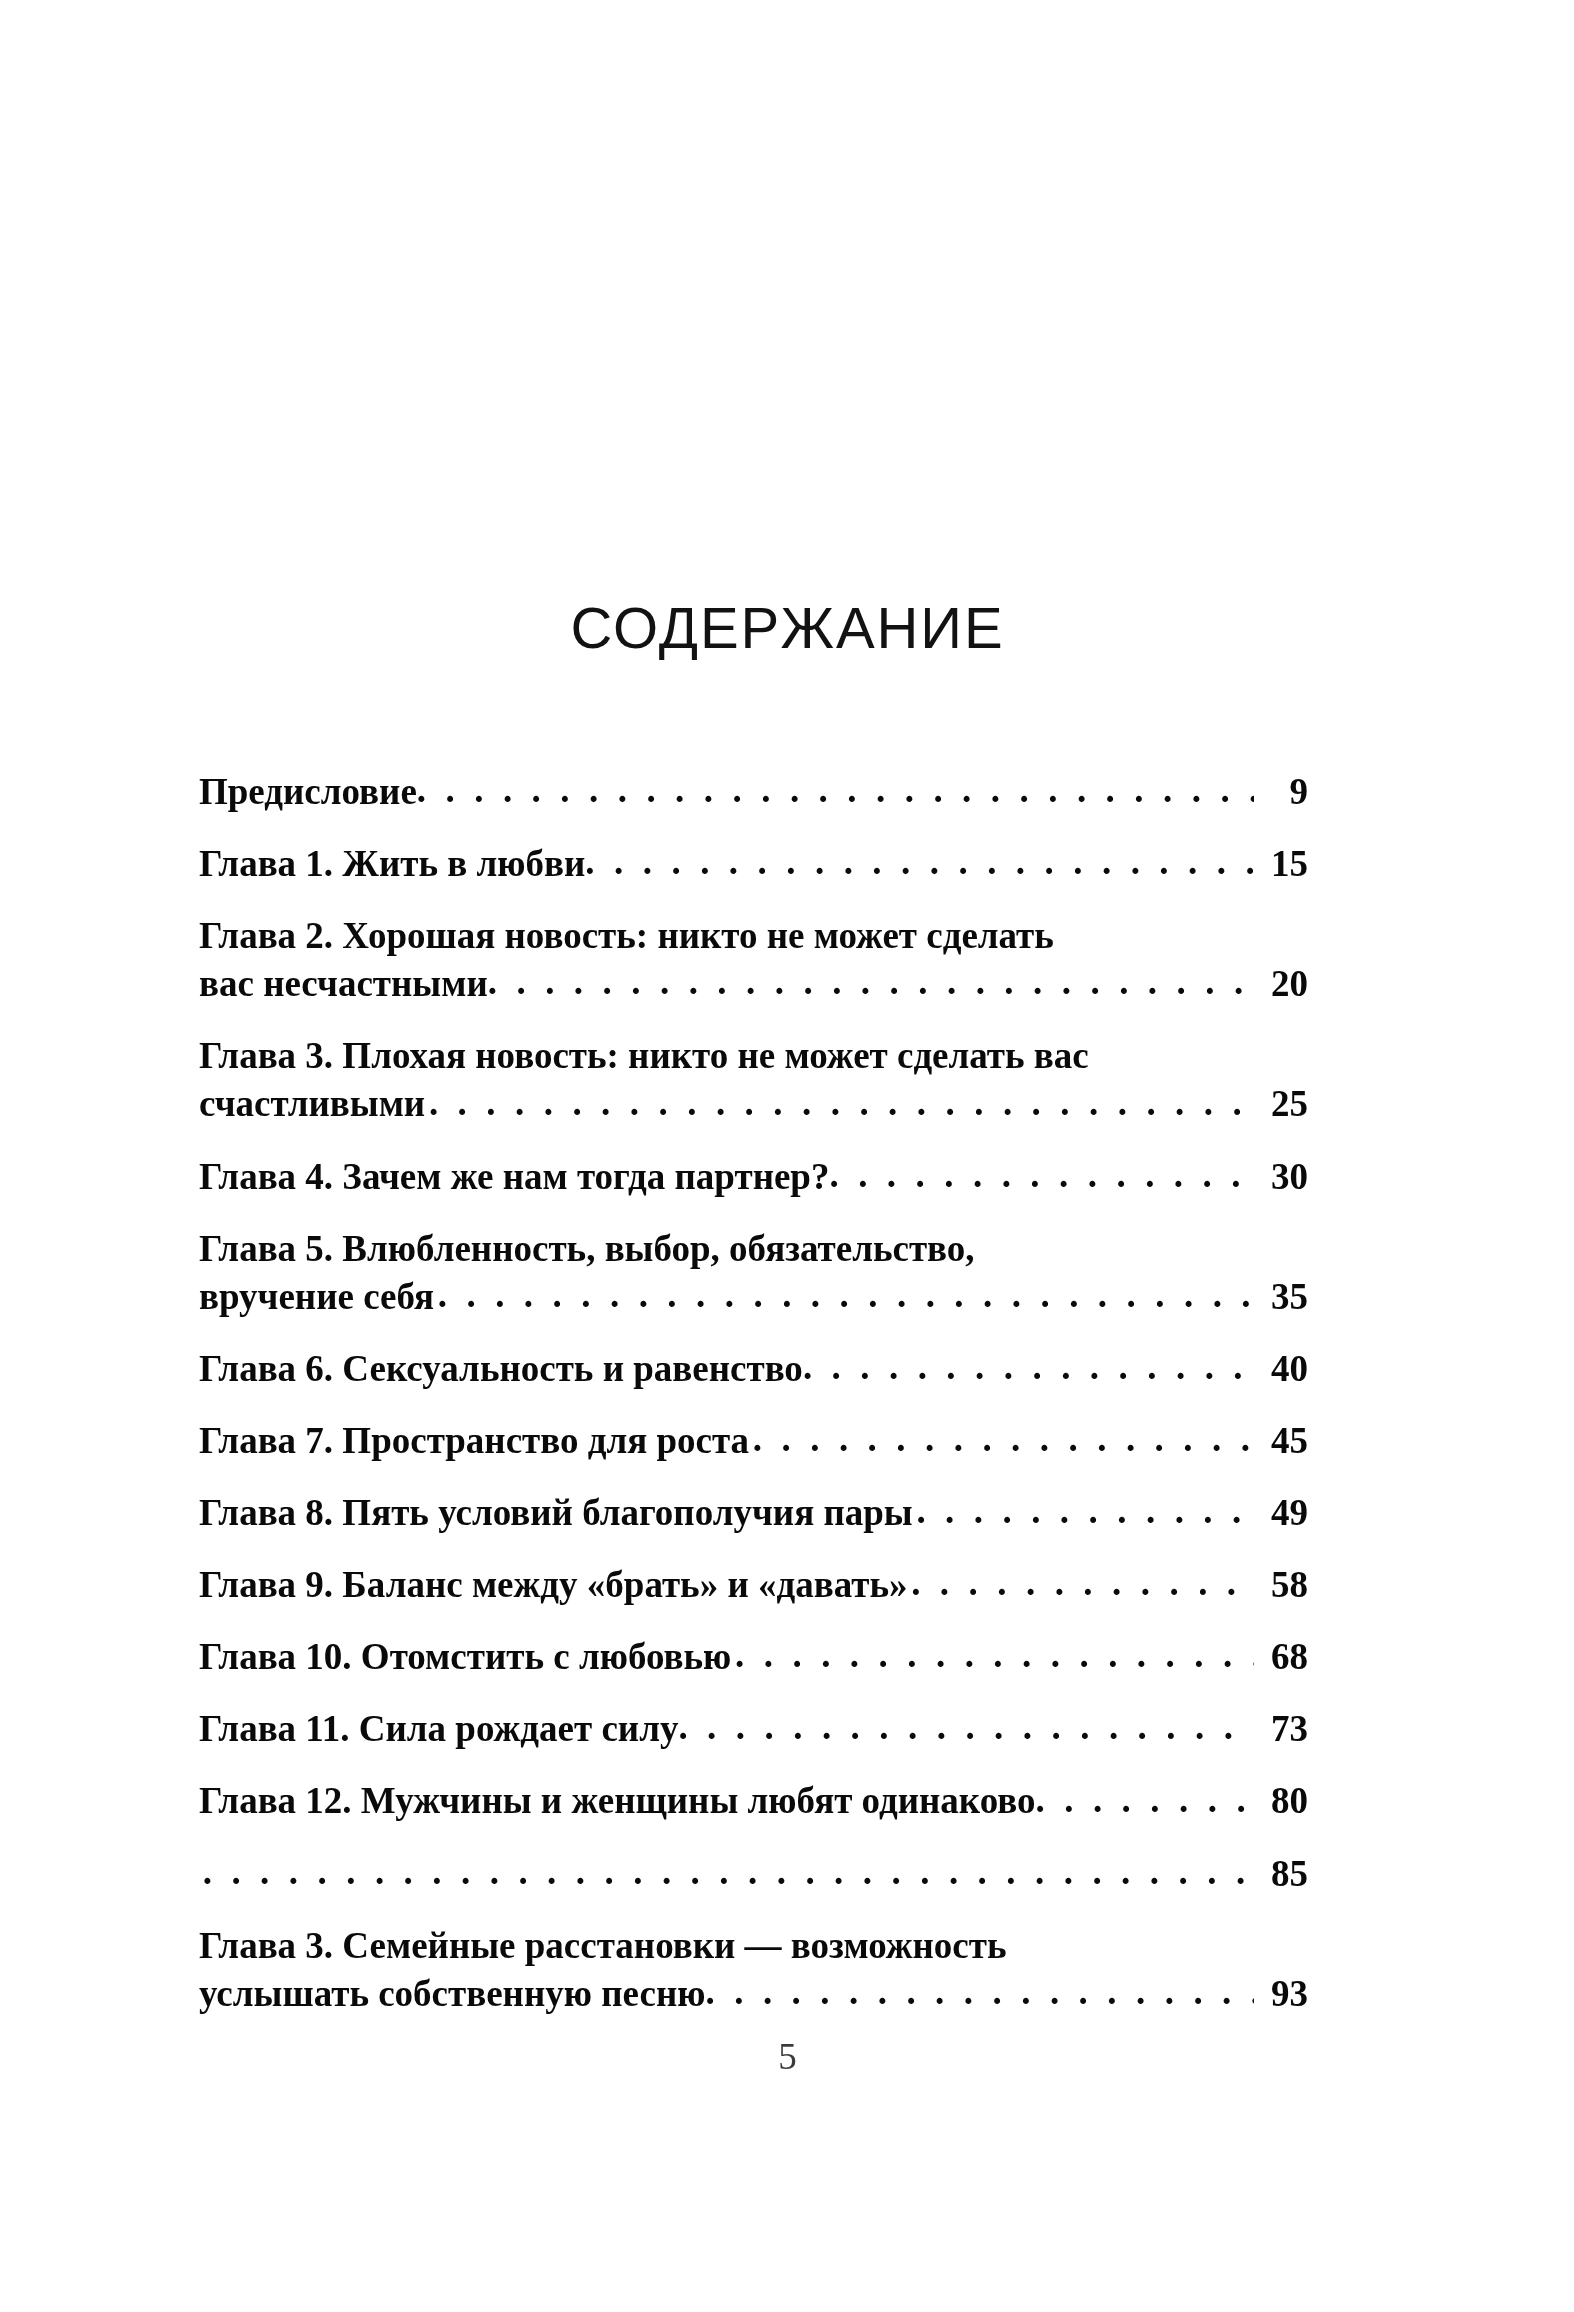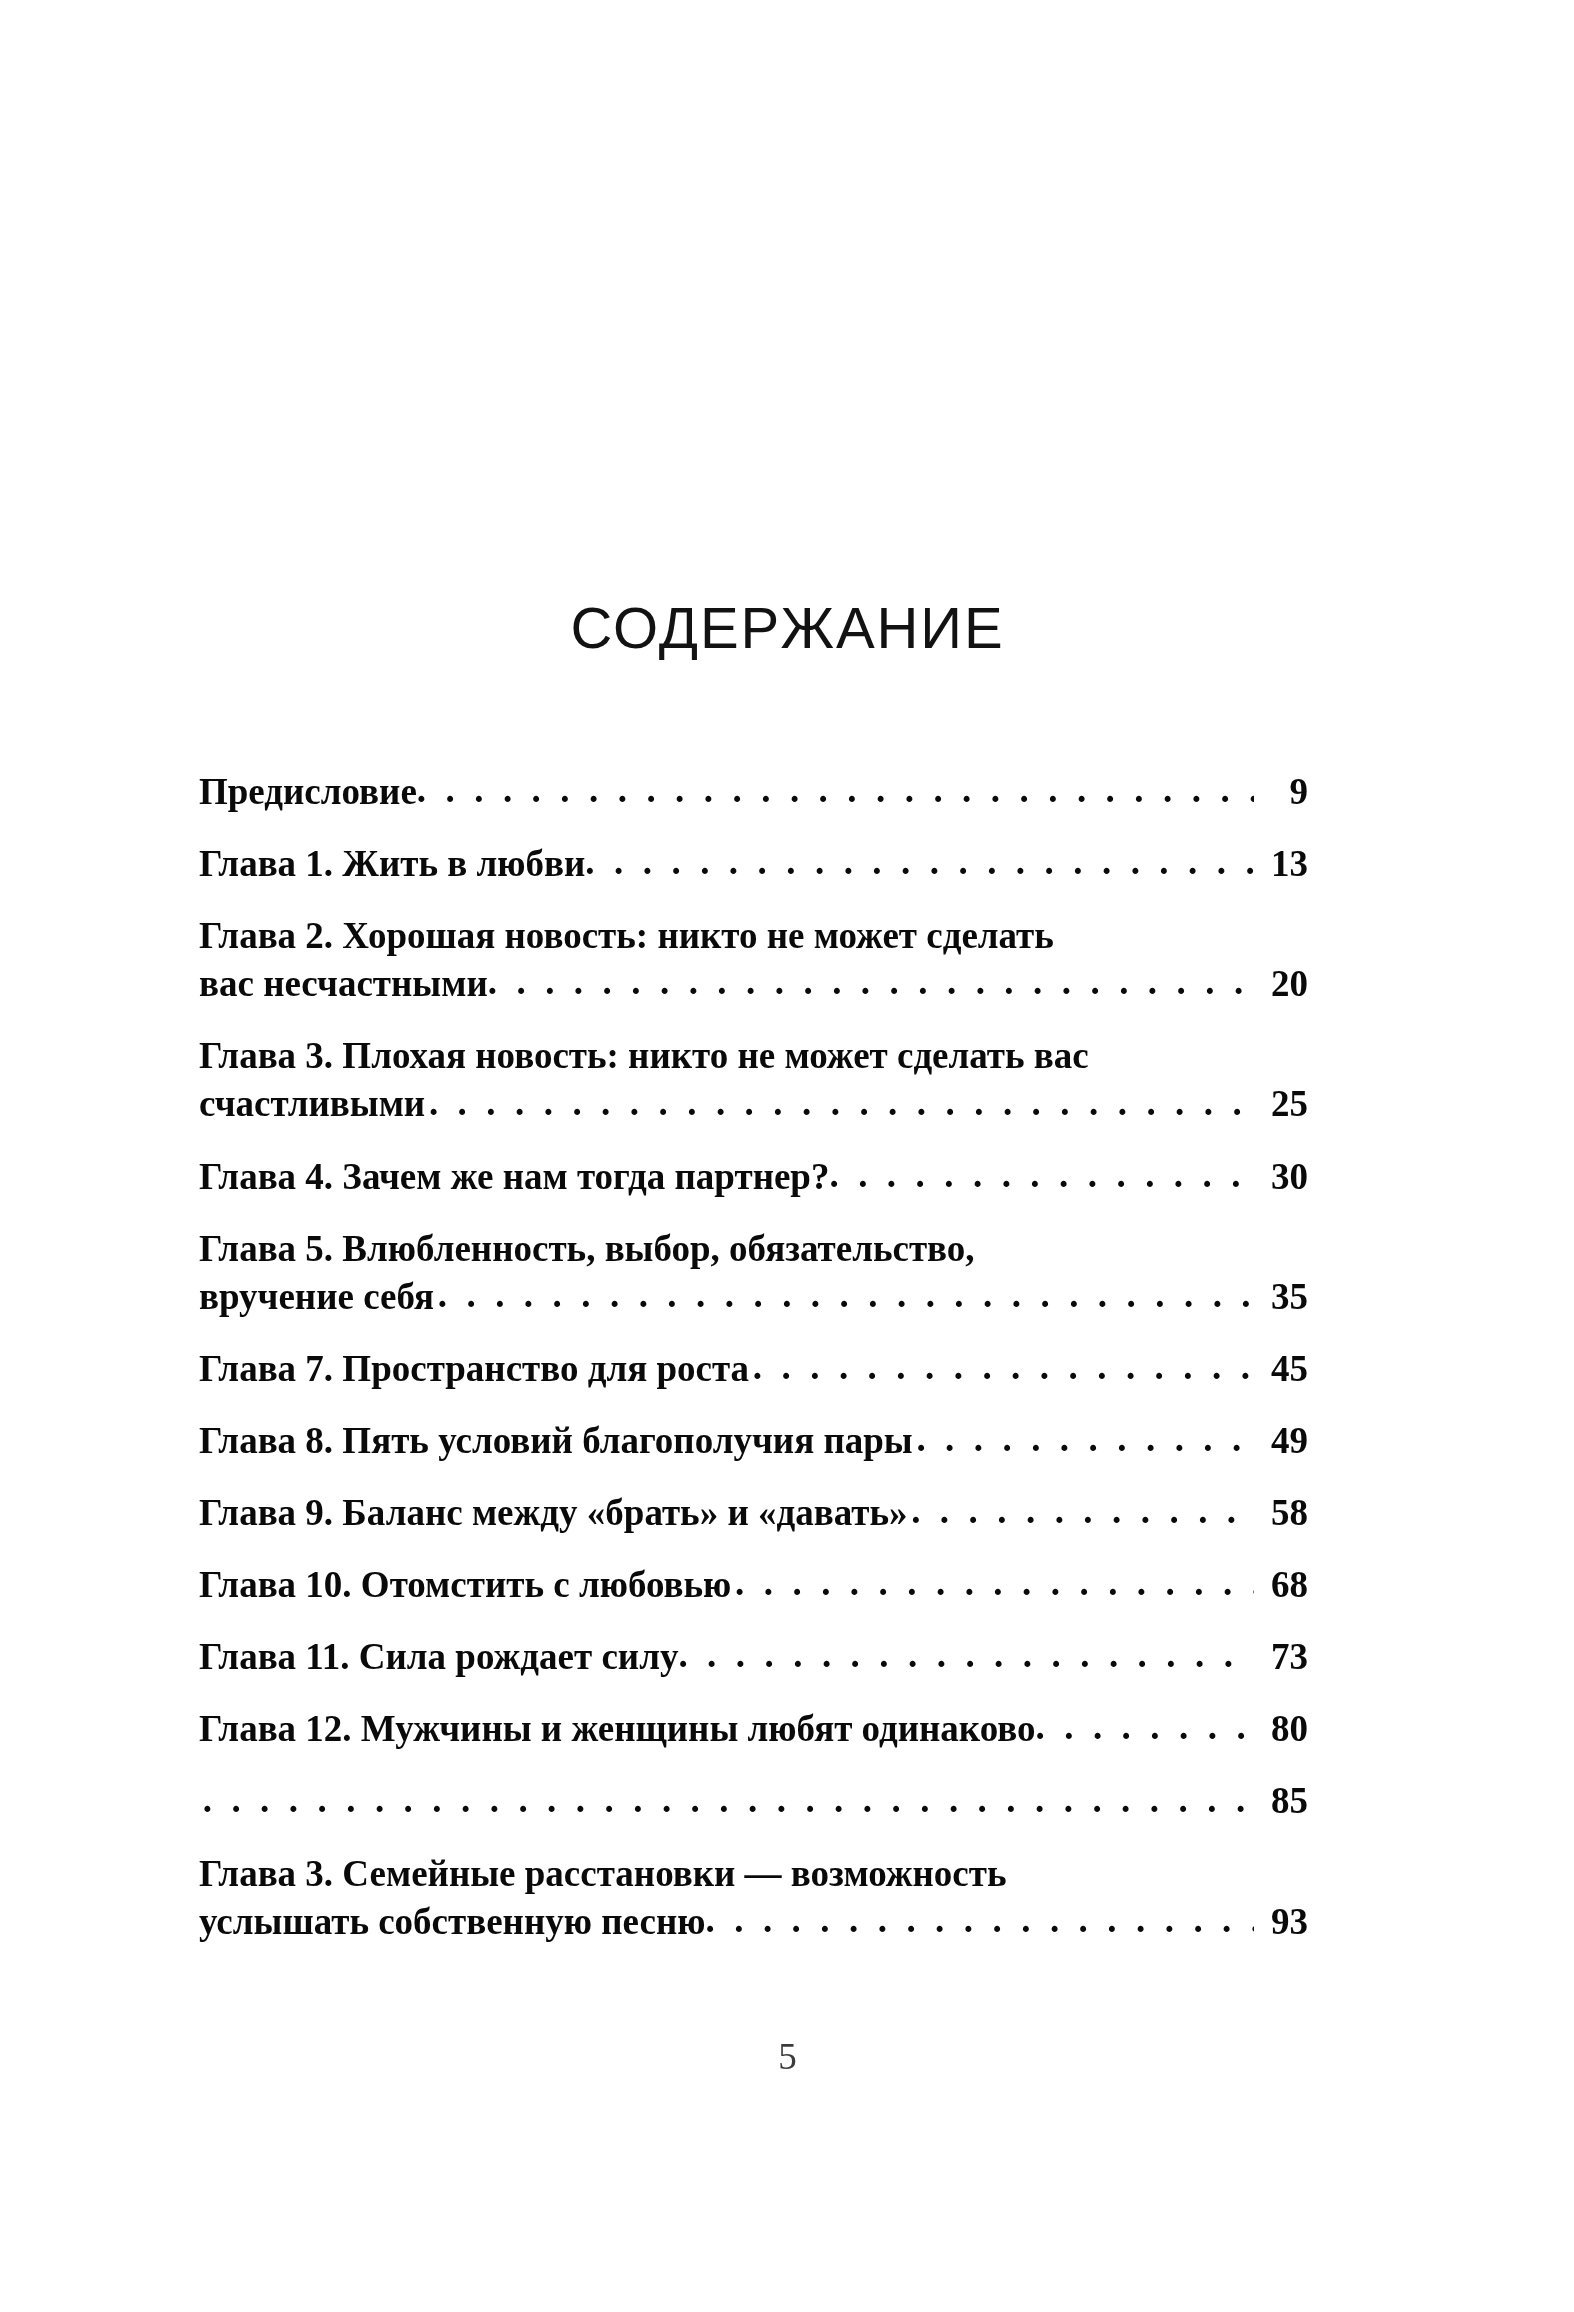--- a/index.html
+++ b/index.html
@@ -114,21 +114,21 @@
         <div class="toc-line tight">
           <span class="entry-text">Предисловие</span>
           <span class="leader"></span>
           <span class="page-num">9</span>
         </div>
       </div>
       <div class="toc-entry">
         <div class="toc-line tight">
           <span class="entry-text">Глава 1. Жить в любви</span>
           <span class="leader"></span>
-          <span class="page-num">13</span>
+          <span class="page-num">15</span>
         </div>
       </div>
       <div class="toc-entry">
         <div class="toc-line no-number">
           <span class="entry-text">Глава 2. Хорошая новость: никто не может сделать</span>
         </div>
         <div class="toc-line tight">
           <span class="entry-text">вас несчастными</span>
           <span class="leader"></span>
           <span class="page-num">20</span>
@@ -155,20 +155,27 @@
         <div class="toc-line no-number">
           <span class="entry-text">Глава 5. Влюбленность, выбор, обязательство,</span>
         </div>
         <div class="toc-line">
           <span class="entry-text">вручение себя</span>
           <span class="leader"></span>
           <span class="page-num">35</span>
         </div>
       </div>
       <div class="toc-entry">
+        <div class="toc-line tight">
+          <span class="entry-text">Глава 6. Сексуальность и равенство</span>
+          <span class="leader"></span>
+          <span class="page-num">40</span>
+        </div>
+      </div>
+      <div class="toc-entry">
         <div class="toc-line">
           <span class="entry-text">Глава 7. Пространство для роста</span>
           <span class="leader"></span>
           <span class="page-num">45</span>
         </div>
       </div>
       <div class="toc-entry">
         <div class="toc-line">
           <span class="entry-text">Глава 8. Пять условий благополучия пары</span>
           <span class="leader"></span>

